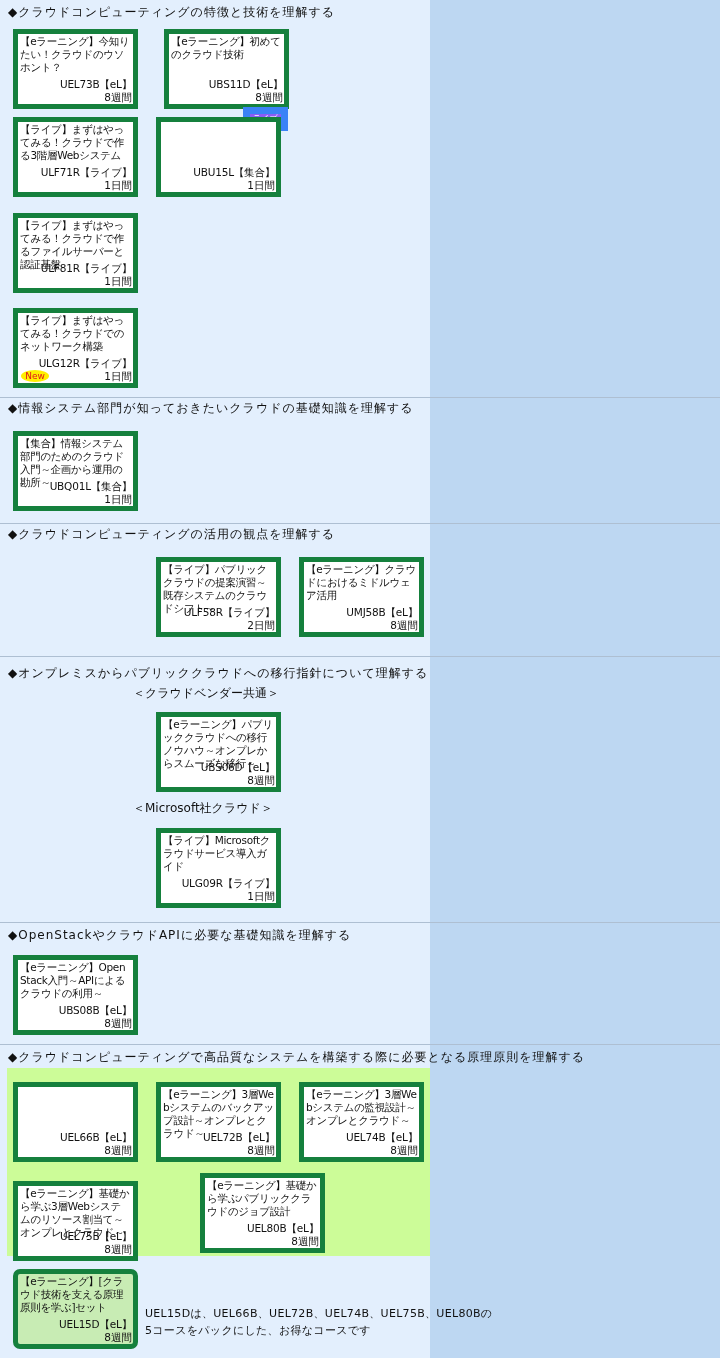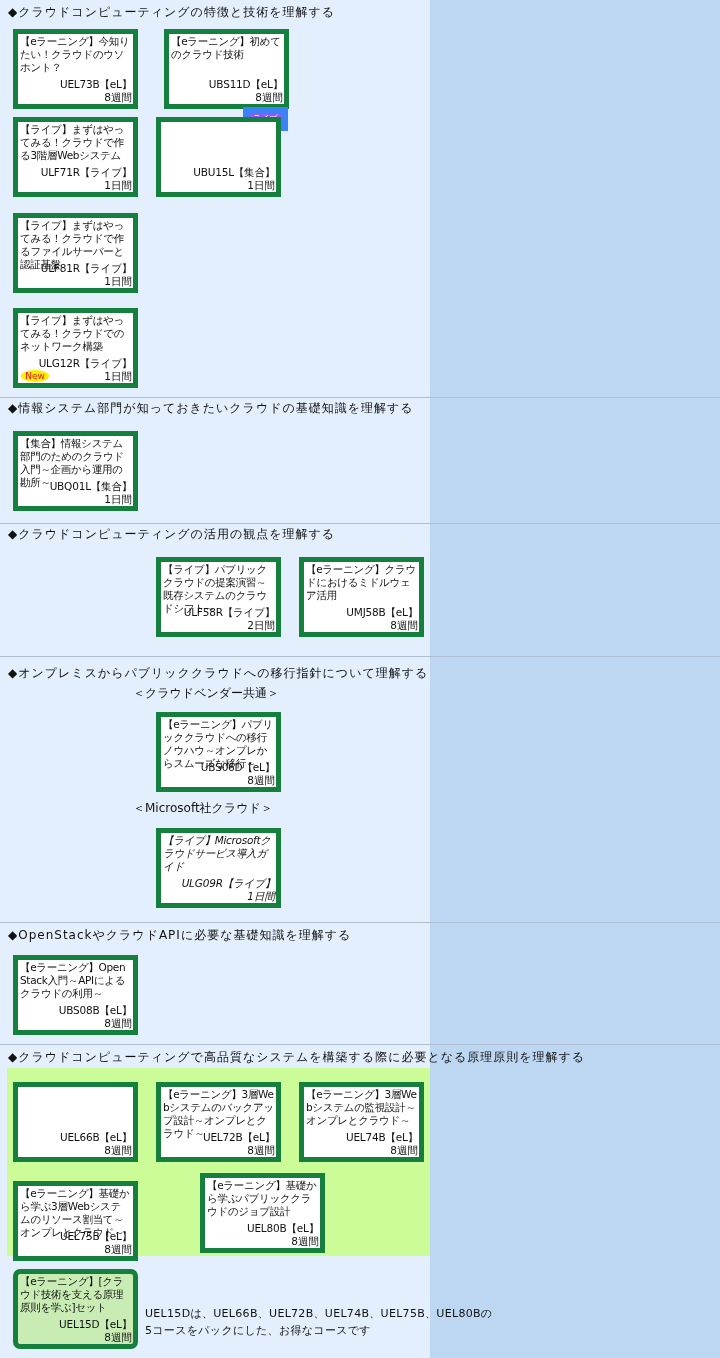--- a/index.html
+++ b/index.html
@@ -100,21 +100,21 @@
 <div class="divider" style="top:656px;"></div>
 
 <div class="sec-title" style="top:666px;">◆オンプレミスからパブリッククラウドへの移行指針について理解する</div>
 <div class="sub-title" style="left:133px; top:686px;">＜クラウドベンダー共通＞</div>
 <div class="card" style="left:156px; top:712px;">
   <div class="ttl">【eラーニング】パブリッククラウドへの移行ノウハウ～オンプレからスムーズな移行～</div>
   <div class="code">UBS06D【eL】</div>
   <div class="dur">8週間</div>
 </div>
 <div class="sub-title" style="left:133px; top:801px;">＜Microsoft社クラウド＞</div>
-<div class="card" style="left:156px; top:828px;font-style:italic;">
+<div class="card" style="left:156px; top:828px;">
   <div class="ttl">【ライブ】Microsoftクラウドサービス導入ガイド</div>
   <div class="code">ULG09R【ライブ】</div>
   <div class="dur">1日間</div>
 </div>
 
 <div class="divider" style="top:922px;"></div>
 
 <div class="sec-title" style="top:928px;">◆OpenStackやクラウドAPIに必要な基礎知識を理解する</div>
 <div class="card" style="left:13px; top:955px;">
   <div class="ttl">【eラーニング】OpenStack入門～APIによるクラウドの利用～</div>

